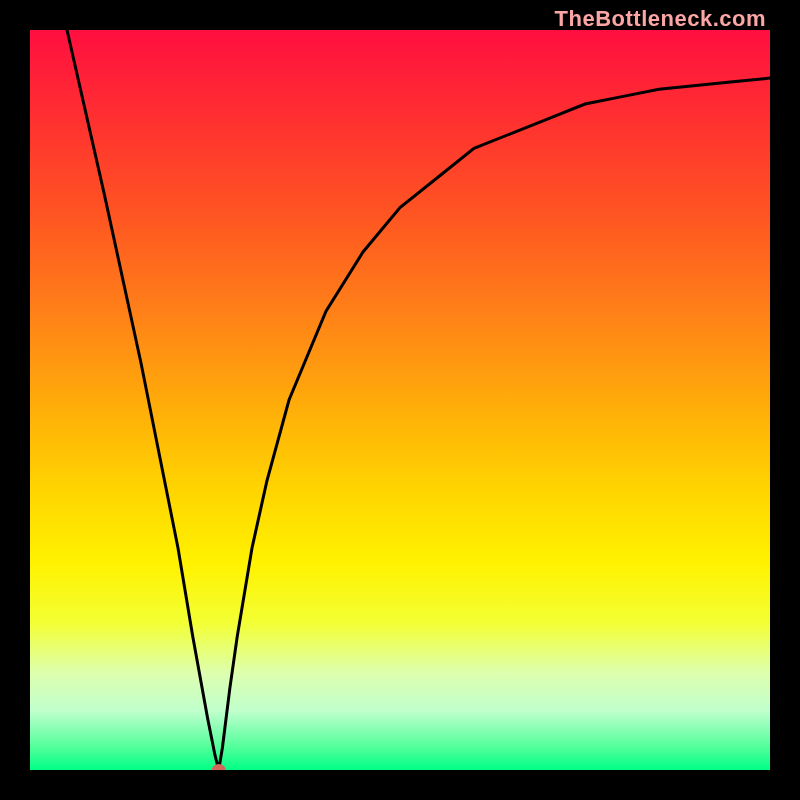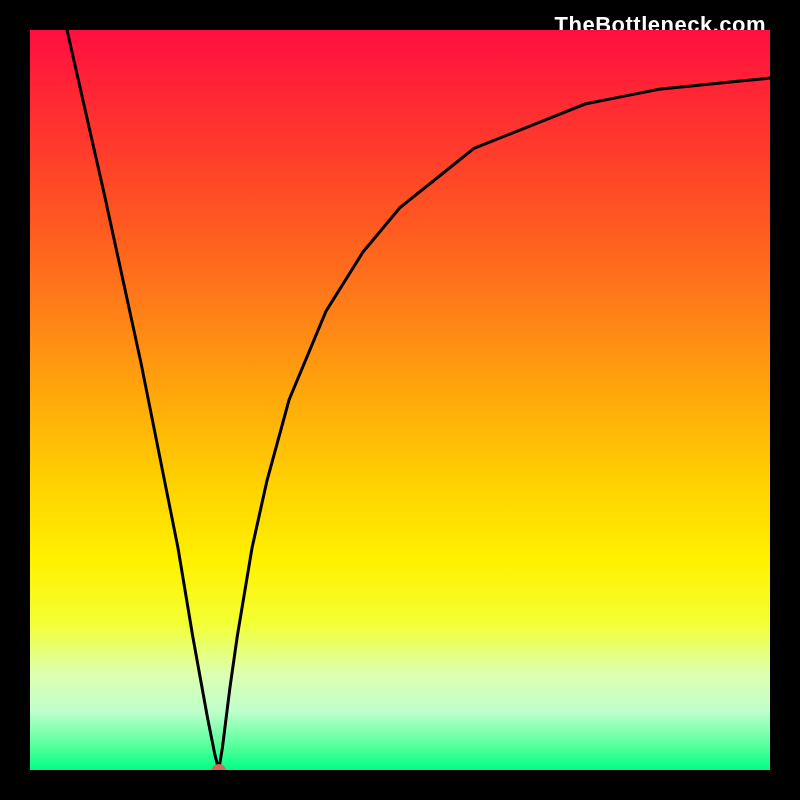--- a/index.html
+++ b/index.html
@@ -12,26 +12,26 @@
   }
   .chart-area {
     position: absolute;
     left: 30px;
     top: 30px;
     width: 740px;
     height: 740px;
   }
   .attribution {
     position: absolute;
-    top: 12px;
+    top: 6px;
     right: 34px;
     font-family: Arial, Helvetica, sans-serif;
     font-size: 22px;
     font-weight: bold;
-    color: #ffffff;
+    color: #fca5a5;
     letter-spacing: 0.5px;
   }
 </style>
 </head>
 <body>
 
 <div class="attribution">TheBottleneck.com</div>
 
 <svg class="chart-area" viewBox="0 0 740 740">
   <defs>

